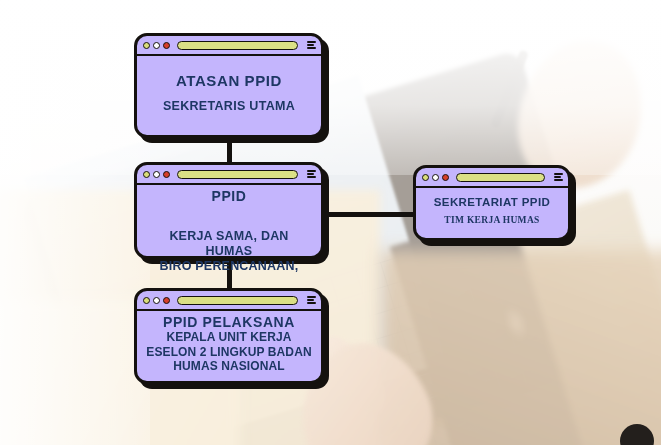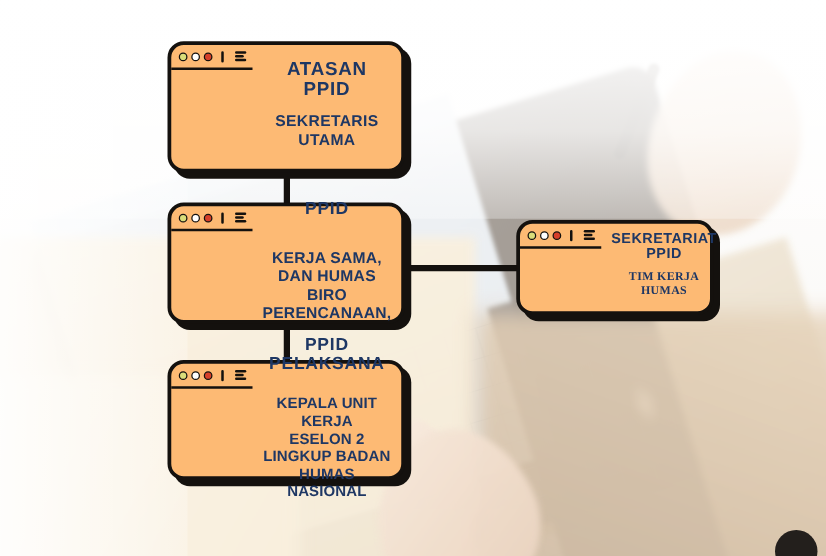--- a/index.html
+++ b/index.html
@@ -227,27 +227,27 @@
   .connector {
     position: absolute;
     background: #14110e;
     z-index: 4;
   }
 
   
   .card {
     position: absolute;
     z-index: 6;
-    background: #fdba74;
+    background: #c4b5fd;
     border: 3px solid #14110e;
     border-radius: 13px;
     box-shadow: 5px 5px 0 0 #14110e;
     box-sizing: border-box;
     display: flex;
-    flex-direction: row;
+    flex-direction: column;
   }
 
   .titlebar {
     height: 18px;
     flex: 0 0 auto;
     display: flex;
     align-items: center;
     gap: 3px;
     padding: 0 5px 0 6px;
     border-bottom: 2px solid #14110e;
@@ -319,26 +319,26 @@
 
   
   #card-atasan { left: 134px; top: 33px; width: 190px; height: 105px; }
   #card-atasan .card-title { font-size: 15px; margin-bottom: 9px; }
   #card-atasan .card-sub { font-size: 12.5px; letter-spacing: .3px; }
 
   #card-ppid { left: 134px; top: 162px; width: 190px; height: 97px; }
   #card-ppid .card-title { font-size: 14px; margin-bottom: 25px; }
   #card-ppid .card-sub { font-size: 12.5px; letter-spacing: .2px; }
 
-  #card-sekretariat { left: 413px; top: 176px; width: 158px; height: 76px; }
+  #card-sekretariat { left: 413px; top: 165px; width: 158px; height: 76px; }
   #card-sekretariat .card-title { font-size: 11.5px; margin-bottom: 7px; letter-spacing: .4px; }
   #card-sekretariat .card-sub { font-size: 9.5px; font-weight: bold; letter-spacing: .3px; font-family: Liberation Serif, serif; }
 
   #card-pelaksana { left: 134px; top: 288px; width: 190px; height: 96px; }
-  #card-pelaksana .card-title { font-size: 14px; margin-bottom: 17px; }
+  #card-pelaksana .card-title { font-size: 14px; margin-bottom: 0; }
   #card-pelaksana .card-sub { font-size: 12px; letter-spacing: .1px; }
 </style>
 </head>
 <body>
 
 <div id="stage">
 
   <div class="bg-layer">
     <div class="bg-wall"></div>
     <div class="bg-tablet-edge"></div>

